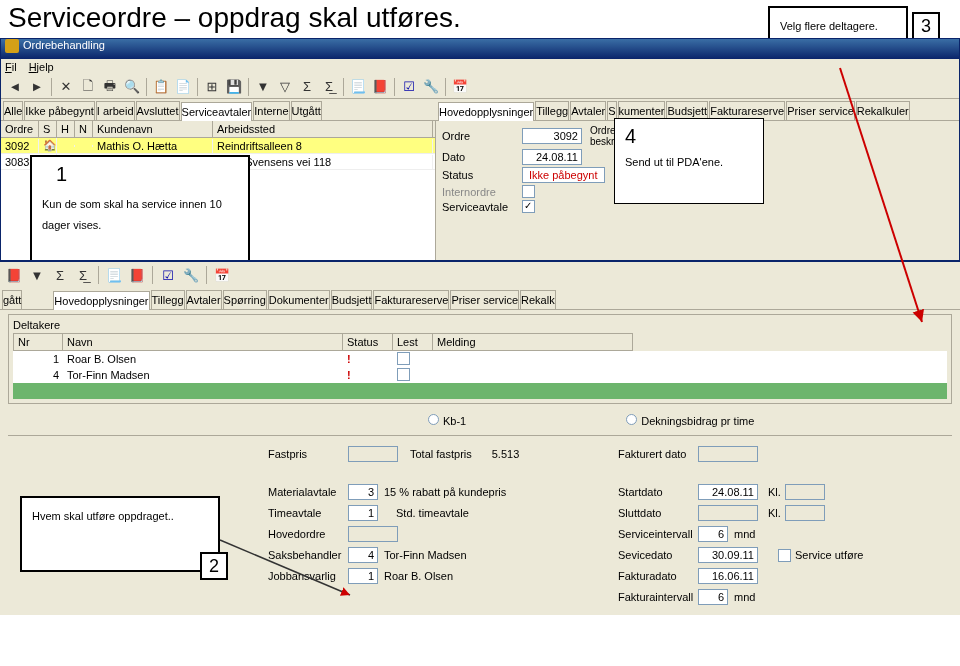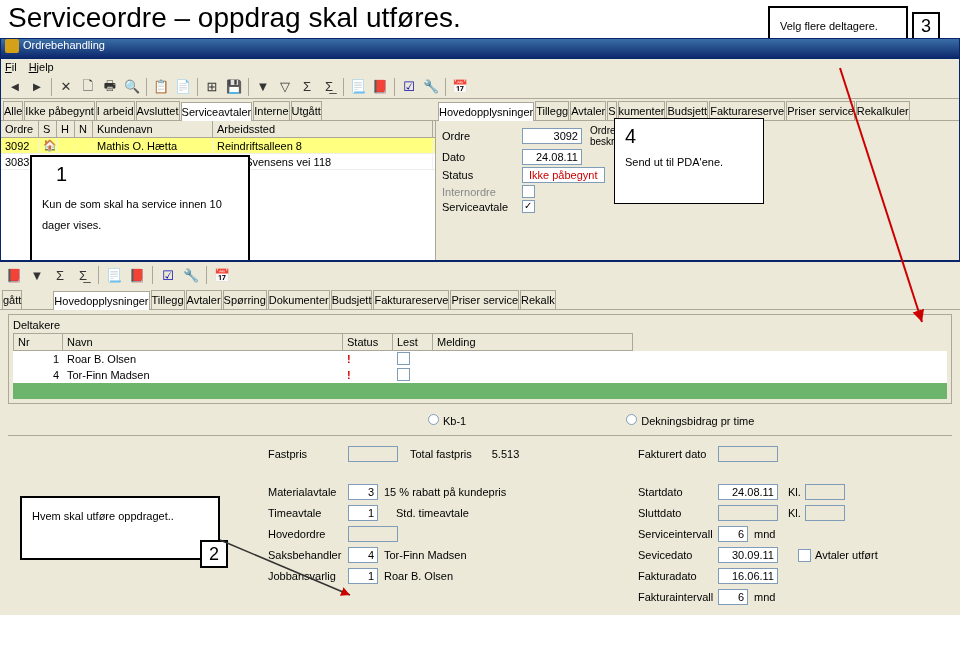--- a/index.html
+++ b/index.html
@@ -43,21 +43,21 @@
 .deltagere-title{font-size:11px;margin-bottom:2px}
 .delt-grid-header{display:flex;background:#ece9d8}
 .delt-grid-header .dh{padding:2px 4px;border:1px solid #aca899;border-left:none;font-size:11px}
 .delt-grid-header .dh:first-child{border-left:1px solid #aca899}
 .delt-body{background:#fff}
 .delt-row{display:flex;height:16px;align-items:center}
 .delt-row .dc{padding:1px 4px;font-size:11px}
 .dw-nr{width:50px}.dw-navn{width:280px}.dw-status{width:50px}.dw-lest{width:40px}.dw-meld{width:200px}
 .excl{color:#c00;font-weight:bold}
 .green-row{background:#6db56d;height:16px}
-.bottom-form{padding:8px;display:flex;gap:40px}
+.bottom-form{padding:8px;display:flex;gap:20px}
 .bottom-col{display:flex;flex-direction:column;gap:3px}
 .radio{width:11px;height:11px;border:1px solid #7f9db9;border-radius:50%;background:#fff;display:inline-block;margin-right:4px}
 .arrow-line{position:absolute;pointer-events:none}
 </style>
 </head>
 <body>
 
 <div class="slide-title">Serviceordre – oppdrag skal utføres.</div>
 
 <div class="callout" style="top:6px;left:768px;width:140px;height:62px">
@@ -311,36 +311,36 @@
       </div>
       <div class="form-row">
         <div class="form-label">Serviceintervall</div>
         <input class="form-input" style="width: 30px; text-align: right;" value="6">
         <div style="margin-left:6px">mnd</div>
       </div>
       <div class="form-row">
         <div class="form-label">Sevicedato</div>
         <input class="form-input" style="width: 60px; text-align: right;" value="30.09.11">
         <span class="checkbox" style="margin-left:20px"></span>
-        <div style="margin-left:4px">Avtaler utført</div>
+        <div style="margin-left:4px">Service utføre</div>
       </div>
       <div class="form-row">
         <div class="form-label">Fakturadato</div>
         <input class="form-input" style="width: 60px; text-align: right;" value="16.06.11">
       </div>
       <div class="form-row">
         <div class="form-label">Fakturaintervall</div>
         <input class="form-input" style="width: 30px; text-align: right;" value="6">
         <div style="margin-left:6px">mnd</div>
       </div>
     </div>
   </div>
 </div>
 
-<div class="callout" style="top:496px;left:20px;width:200px;height:64px">
+<div class="callout" style="top:496px;left:20px;width:200px;height:76px">
   <span>Hvem skal utføre oppdraget..</span>
   <div class="num" style="right:-10px;bottom:-10px">2</div>
 </div>
 
 <svg class="arrow-line" style="top:0;left:0;width:960px;height:666px">
   <defs>
       <marker id="ah" markerWidth="8" markerHeight="8" refX="6" refY="3" orient="auto">
         <path d="M0,0 L6,3 L0,6 Z" fill="#c00"></path>
       </marker>
     </defs>

